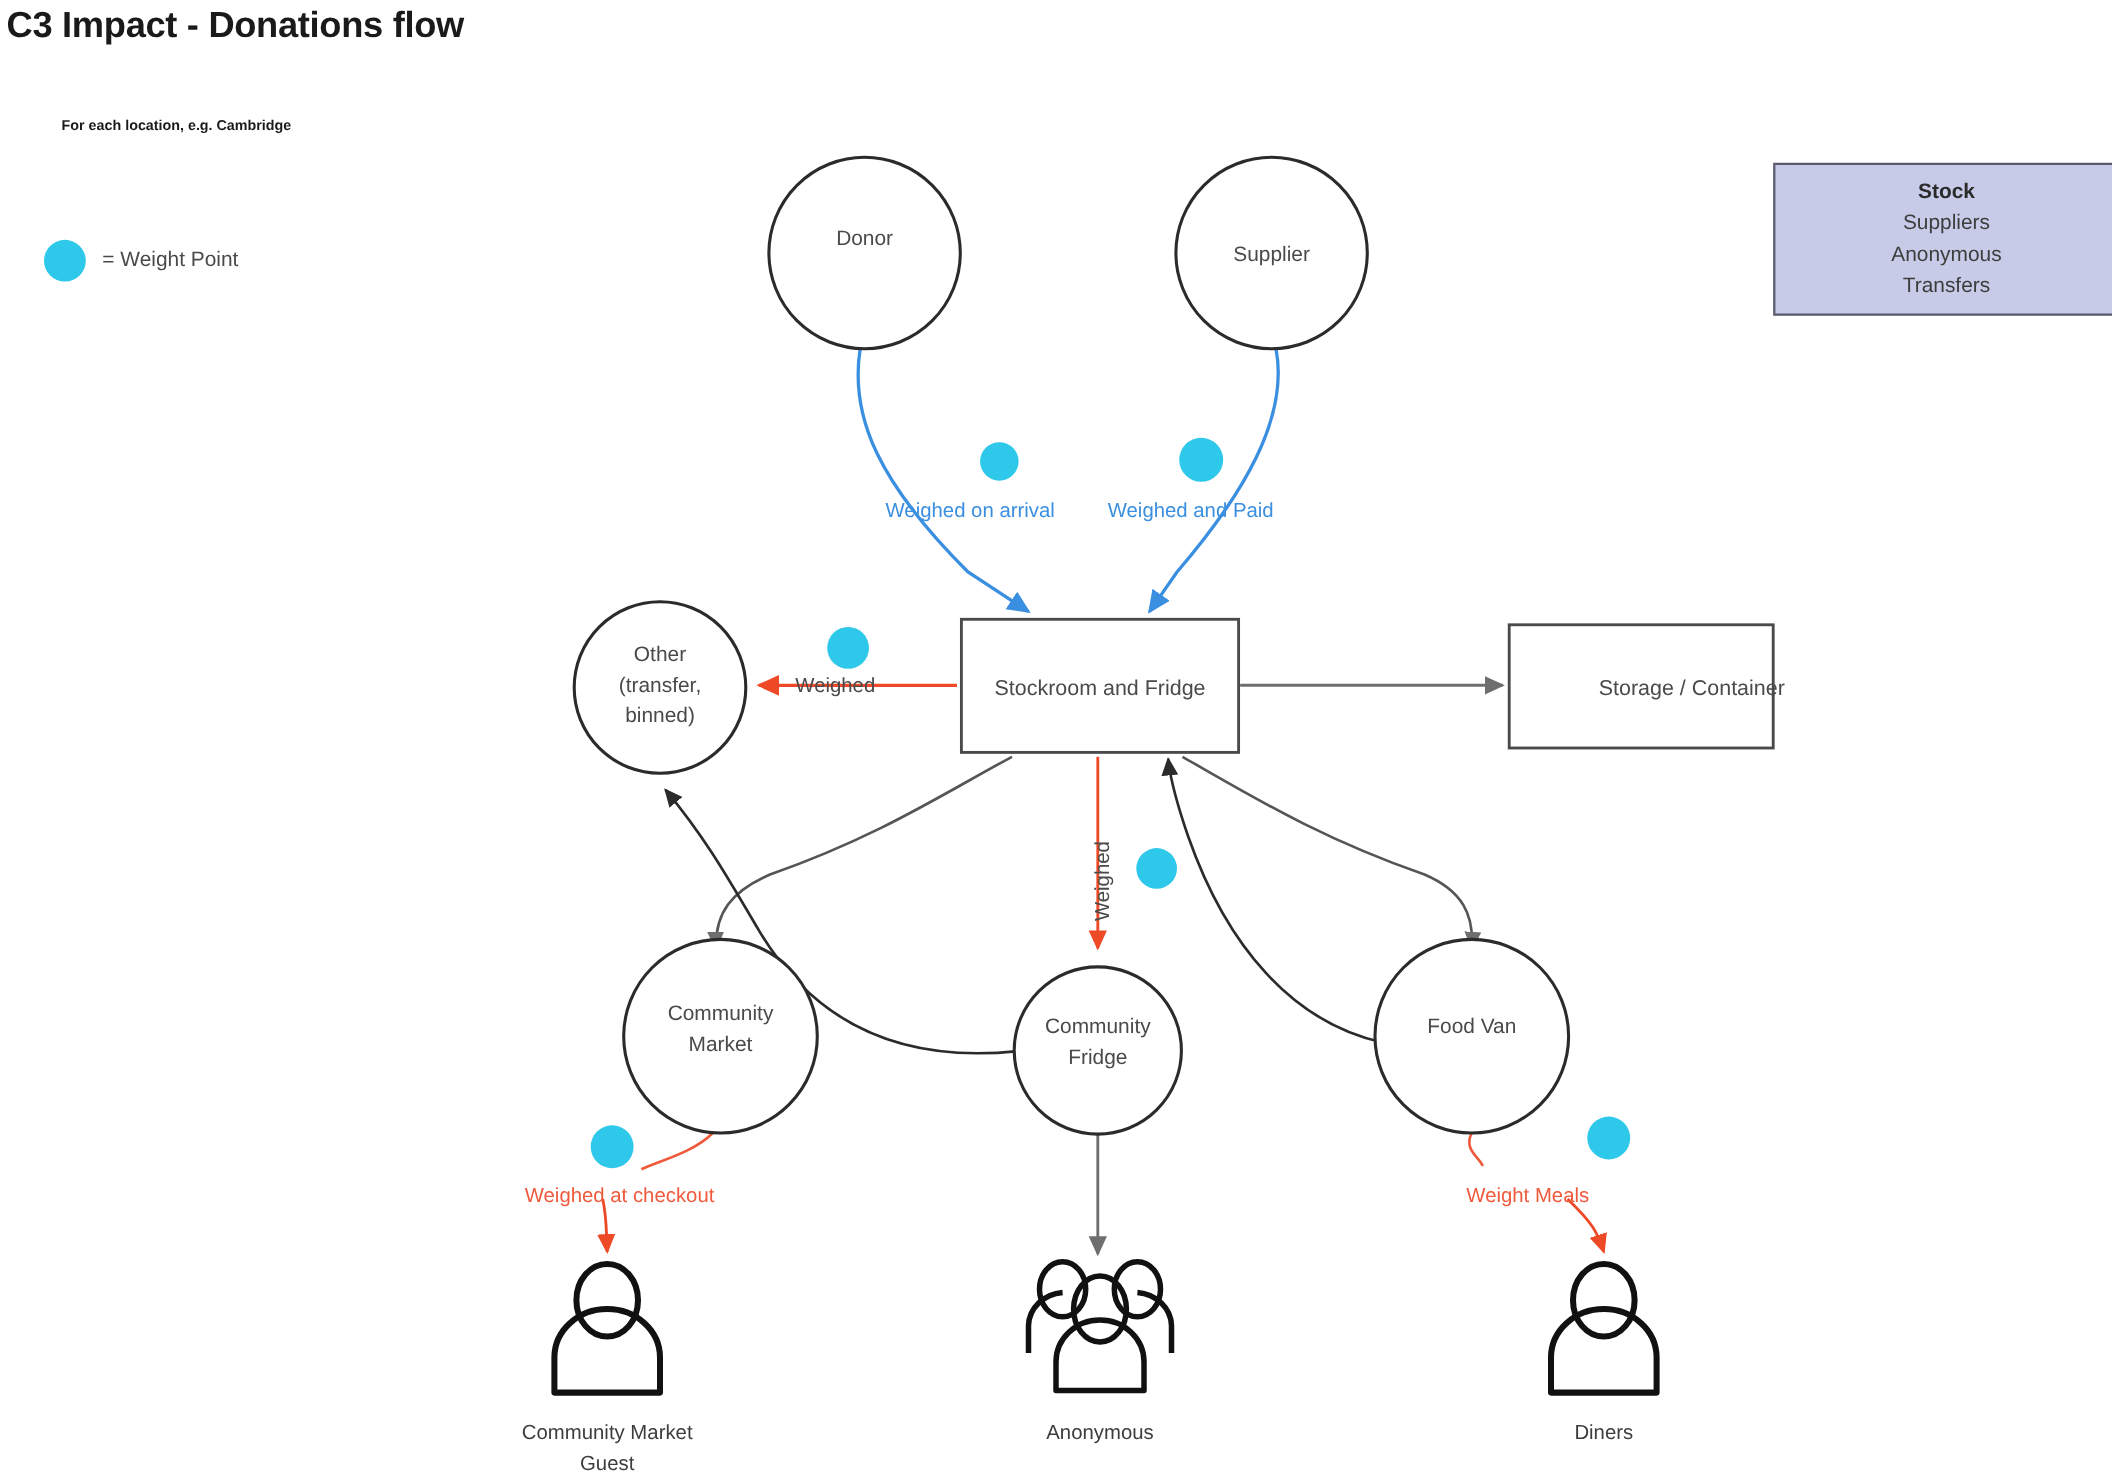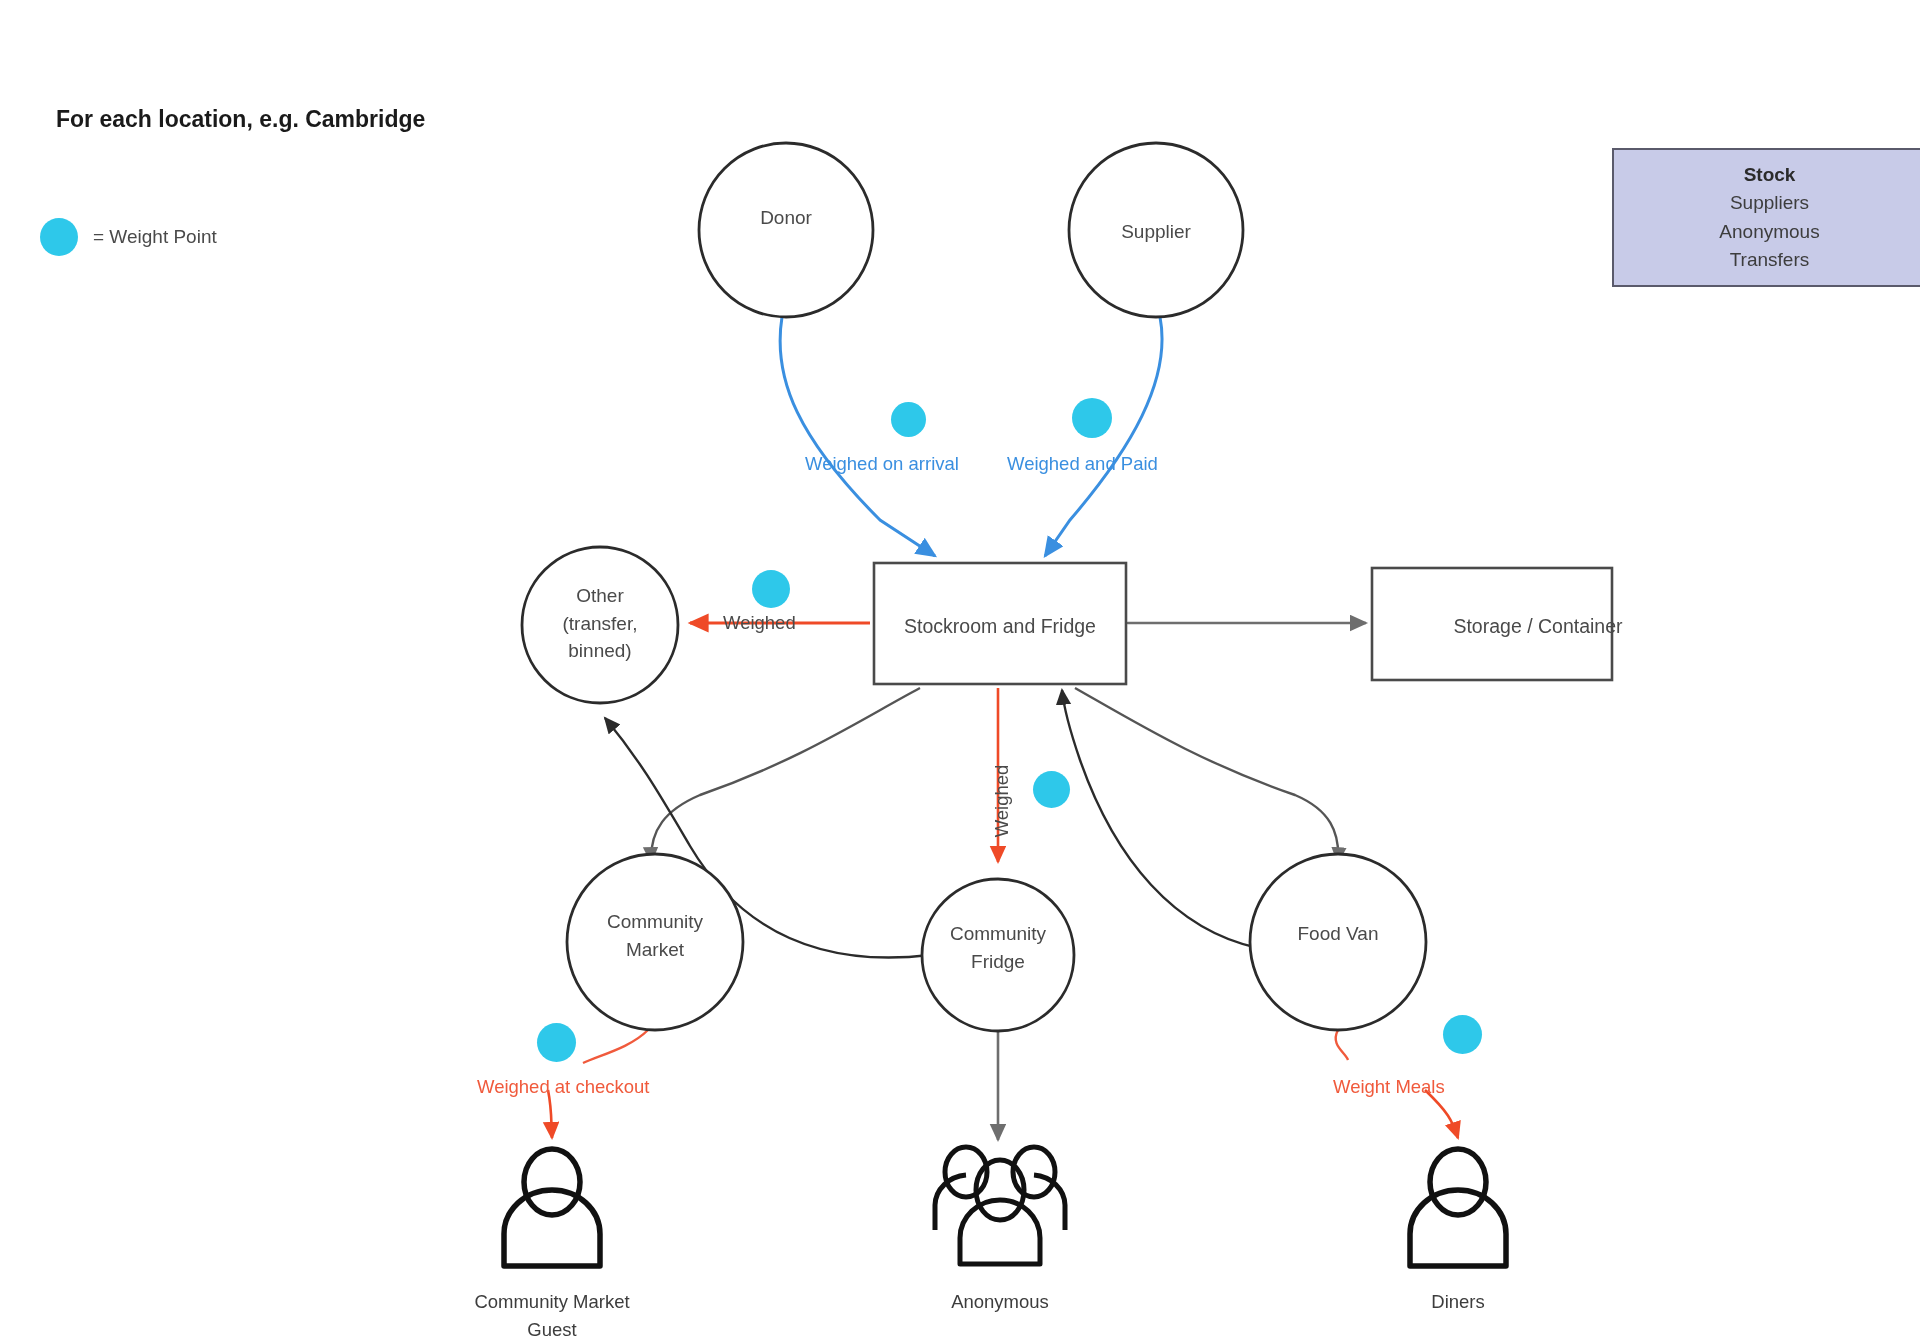--- a/index.html
+++ b/index.html
@@ -11,21 +11,21 @@
   #diagram-root{position:absolute;inset:0;}
   svg#canvas{position:absolute;left:0;top:0;width:1920px;height:1344px;}
 
   .ttl{
     position:absolute;left:6px;top:4px;
     font-size:33px;font-weight:bold;color:#1a1a1a;letter-spacing:-.3px;
     white-space:nowrap;
   }
   .subttl{
     position:absolute;left:56px;top:106px;
-    font-size:23px;font-weight:bold;color:#1a1a1a;white-space:nowrap;
+    font-size:13px;font-weight:bold;color:#1a1a1a;white-space:nowrap;
   }
   .legend-dot{
     position:absolute;left:40px;top:218px;width:38px;height:38px;border-radius:50%;
     background:#2ec8ea;
   }
   .legend-txt{
     position:absolute;left:93px;top:226px;font-size:19px;color:#4a4a4a;white-space:nowrap;
   }
 
   .node-label{
@@ -56,20 +56,21 @@
   .person-lbl{
     position:absolute;text-align:center;font-size:18.5px;color:#3d3d3d;
     line-height:1.5;white-space:pre-line;
   }
 </style>
 </head>
 <body>
 
 <div id="diagram-root">
 
+  <div class="ttl">C3 Impact - Donations flow</div>
   <div class="subttl">For each location, e.g. Cambridge</div>
 
   <div class="legend-dot"></div>
   <div class="legend-txt">= Weight Point</div>
 
   <svg id="canvas" viewBox="0 0 1920 1344">
     <defs>
       <marker id="ah-blue" markerWidth="9" markerHeight="9" refX="6.2" refY="3.2" orient="auto">
         <path d="M0,0 L7,3.2 L0,6.4 z" fill="#3a8fe0"></path>
       </marker>

